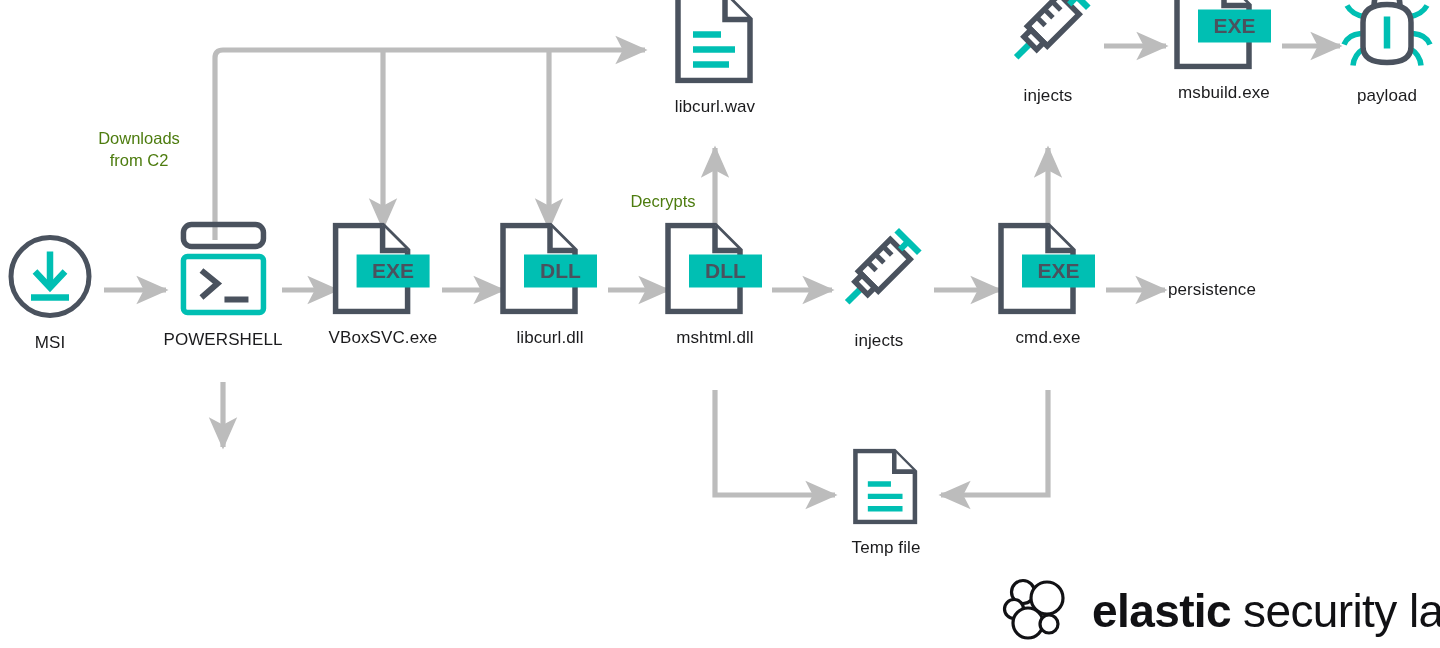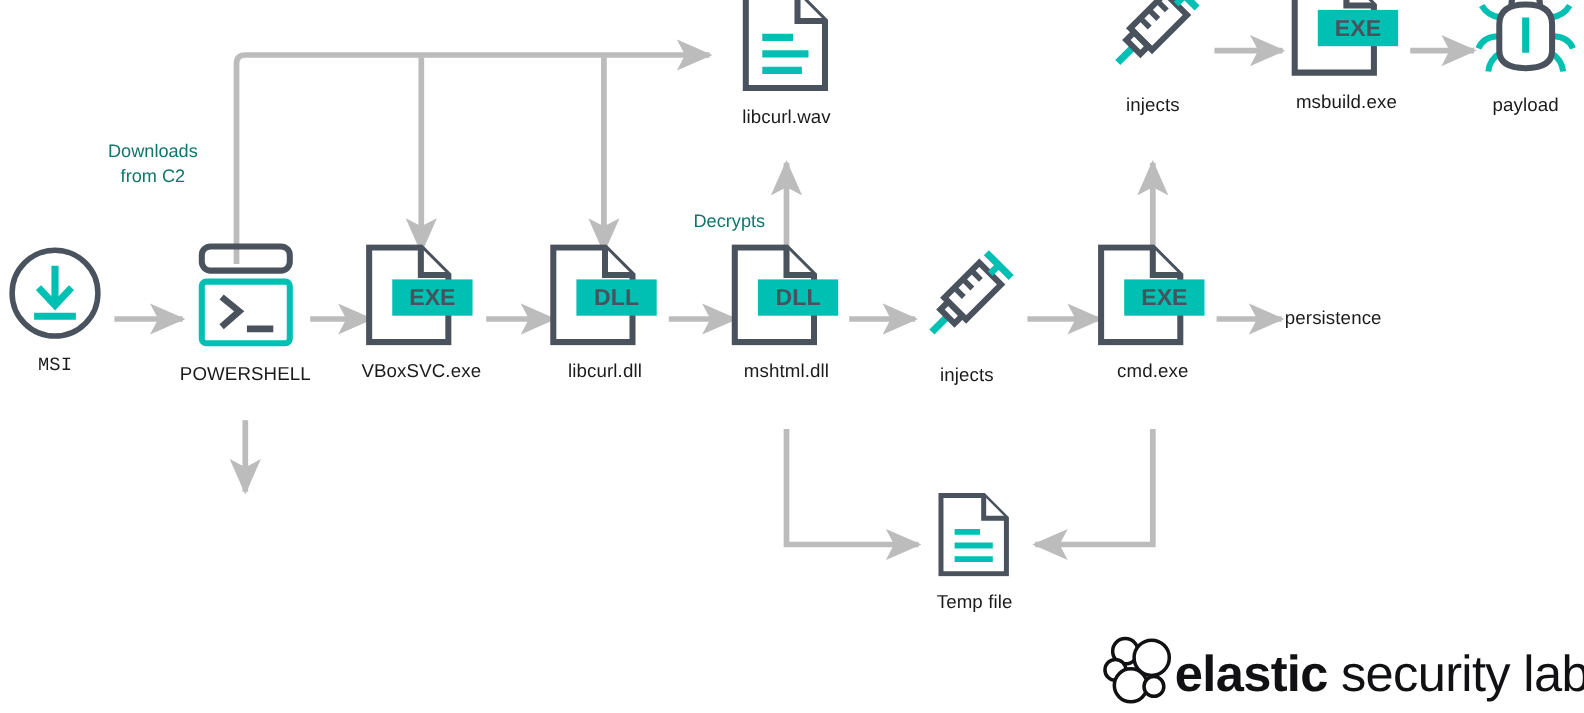--- a/index.html
+++ b/index.html
@@ -44,36 +44,37 @@
     text-align: center;
     letter-spacing: 0.1px;
   }
   .node-label.bold {
     font-weight: bold;
     letter-spacing: 0.4px;
   }
   .wire-label {
     position: absolute;
     font-size: 16.5px;
-    color: #0f766e;
+    color: #4d7c0f;
     line-height: 1.32;
     text-align: center;
     white-space: pre-line;
   }
   .brand {
     position: absolute;
     display: flex;
     align-items: center;
   }
   .brand-word {
     font-size: 46px;
     color: #111114;
     line-height: 1;
     letter-spacing: -0.6px;
     white-space: nowrap;
+    margin-left: 24px;
   }
   .brand-word.w-bold { font-weight: 700; }
   .brand-word.w-light { font-weight: 300; margin-left: 12px; }
 </style>
 </head>
 <body>
 
 <div id="canvas">
 
   <svg id="wires" viewBox="0 0 1440 648" xmlns="http://www.w3.org/2000/svg">
@@ -109,21 +110,21 @@
       <line x1="1104" y1="46" x2="1166" y2="46" marker-end="url(#ah)"></line>
       <line x1="1282" y1="46" x2="1340" y2="46" marker-end="url(#ah)"></line>
     </g>
   </svg>
 
   <div class="wire-label" style="left:139px;top:128px;transform:translate(-50%,0);">Downloads
 from C2</div>
 
   <div class="wire-label" style="left:663px;top:191px;transform:translate(-50%,0);">Decrypts</div>
 
-  <div class="node" style="left:50px;top:283px;transform:translate(-50%,-50%);font-family:Liberation Mono, monospace;">
+  <div class="node" style="left:50px;top:293px;transform:translate(-50%,-50%);">
     <span class="node-icon">
       <svg width="86" height="86" viewBox="0 0 86 86" xmlns="http://www.w3.org/2000/svg">
         <circle cx="43" cy="43" r="39" fill="none" stroke="#4A525E" stroke-width="5"></circle>
         <line x1="43" y1="18" x2="43" y2="52" stroke="#00BFB3" stroke-width="6.5" stroke-linecap="butt"></line>
         <path d="M 28 38 L 43 54 L 58 38" fill="none" stroke="#00BFB3" stroke-width="6.5" stroke-linecap="butt" stroke-linejoin="miter"></path>
         <line x1="24" y1="64" x2="62" y2="64" stroke="#00BFB3" stroke-width="6.5" stroke-linecap="butt"></line>
       </svg>
     </span>
     <span class="node-label">MSI</span>
   </div>

